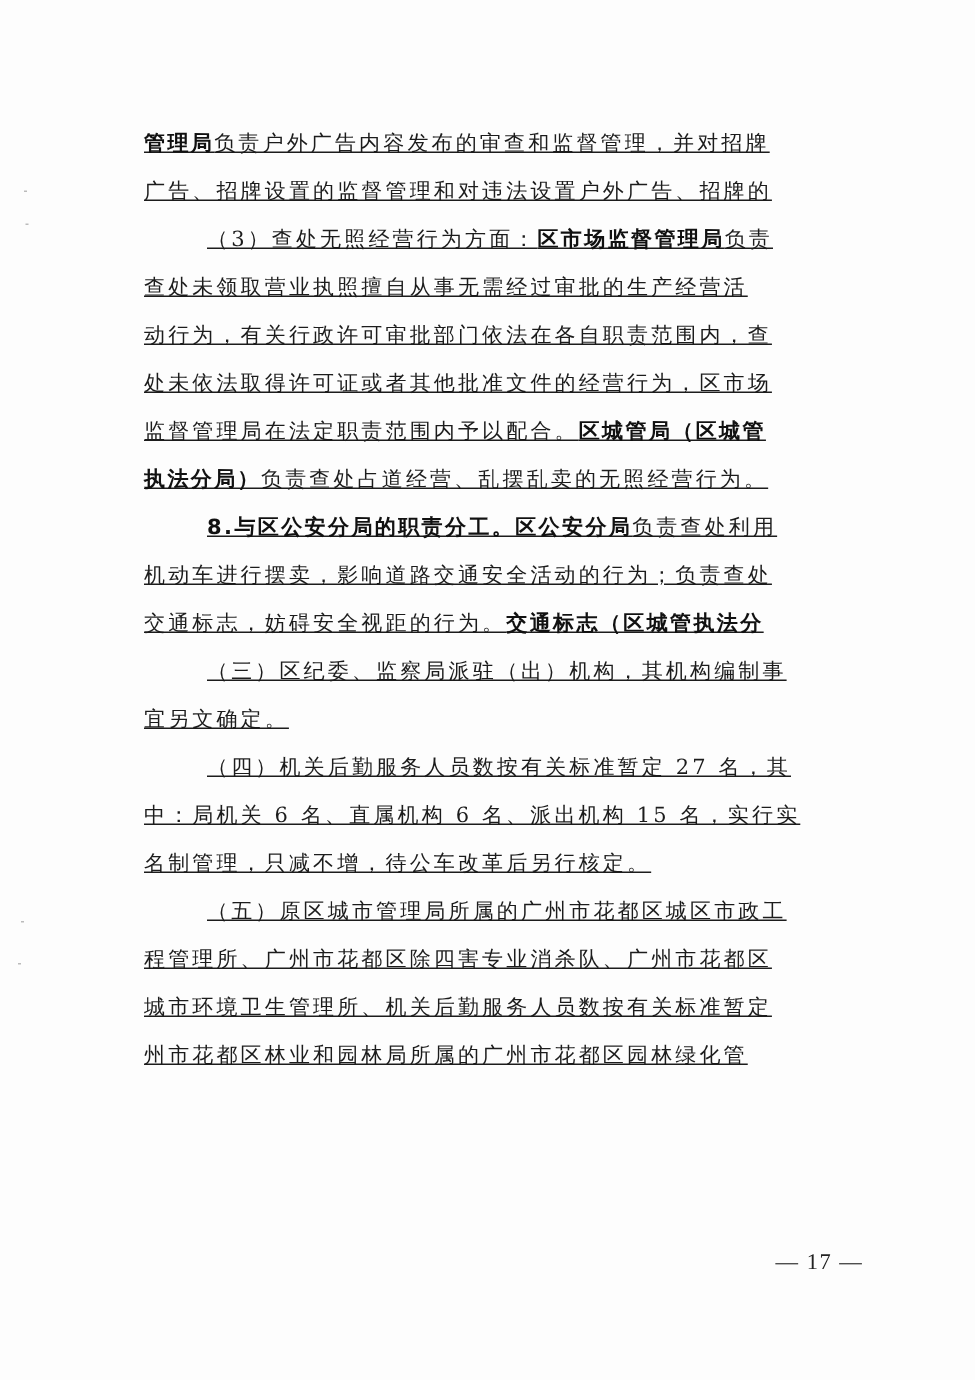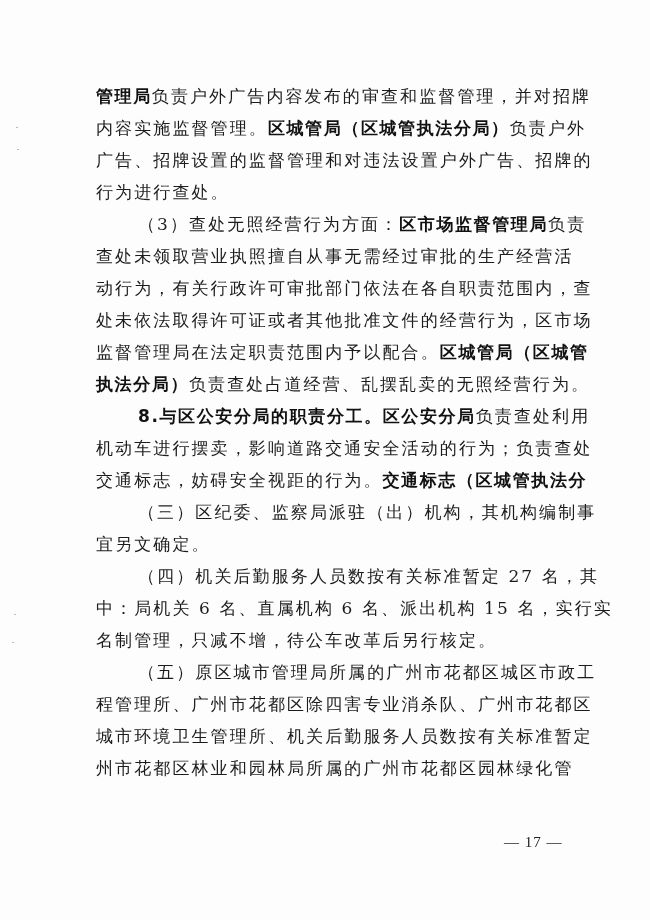--- a/index.html
+++ b/index.html
@@ -23,30 +23,31 @@
   }
   .body-text {
     position: absolute;
     left: 96px;
     top: 80px;
     width: 452px;
   }
   .line {
     height: 32px;
     line-height: 32px;
-    font-size: 17px;
+    font-size: 14px;
     letter-spacing: 2.1px;
     white-space: nowrap;
     overflow: visible;
+    text-decoration: underline;
   }
   .indent { padding-left: 42px; }
   .b { font-weight: bold; color: #111; font-family: "DejaVu Sans", "Liberation Sans", sans-serif; letter-spacing: 1.6px; }
   .page-number {
     position: absolute;
-    left: 504px;
+    left: 517px;
     top: 834px;
     font-size: 15px;
     font-family: "Liberation Serif", serif;
     color: #222;
     letter-spacing: 1px;
   }
   .speck {
     position: absolute;
     width: 2px; height: 1px;
     background: #bbb;
@@ -57,23 +58,21 @@
 
 <div class="page">
   <div class="speck" style="left:16px;top:127px"></div>
   <div class="speck" style="left:17px;top:149px"></div>
   <div class="speck" style="left:14px;top:614px"></div>
   <div class="speck" style="left:12px;top:642px"></div>
 
   <div class="body-text" id="body-text">
       <div>
         <div class="line"><span class="b">管理局</span><span>负责户外广告内容发布的审查和监督管理，并对招牌</span></div>
-        <div class="line"><span>内容实施监督管理。</span><span class="b">区城管局（区城管执法分局）</span><span>负责户外</span></div>
         <div class="line"><span>广告、招牌设置的监督管理和对违法设置户外广告、招牌的</span></div>
-        <div class="line"><span>行为进行查处。</span></div>
       </div>
       <div>
         <div class="line indent"><span>（3）查处无照经营行为方面：</span><span class="b">区市场监督管理局</span><span>负责</span></div>
         <div class="line"><span>查处未领取营业执照擅自从事无需经过审批的生产经营活</span></div>
         <div class="line"><span>动行为，有关行政许可审批部门依法在各自职责范围内，查</span></div>
         <div class="line"><span>处未依法取得许可证或者其他批准文件的经营行为，区市场</span></div>
         <div class="line"><span>监督管理局在法定职责范围内予以配合。</span><span class="b">区城管局（区城管</span></div>
         <div class="line"><span class="b">执法分局）</span><span>负责查处占道经营、乱摆乱卖的无照经营行为。</span></div>
       </div>
       <div>

